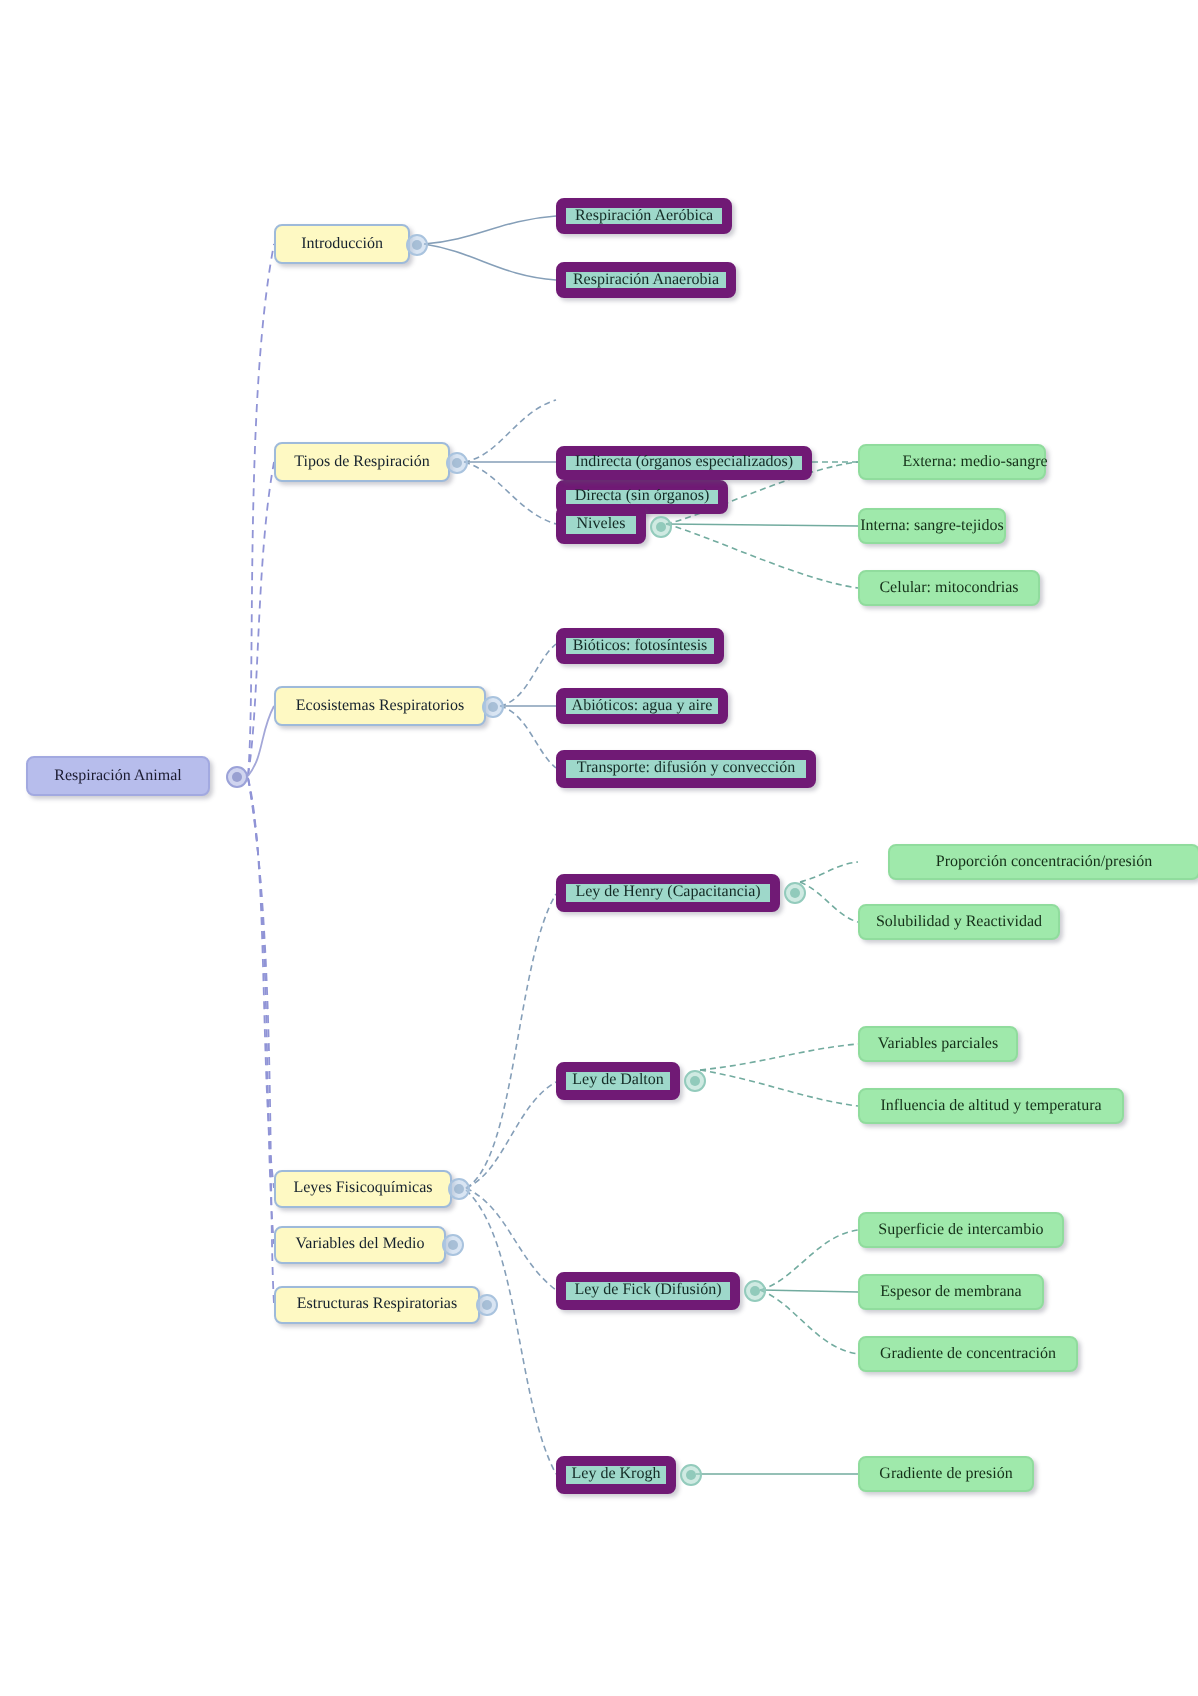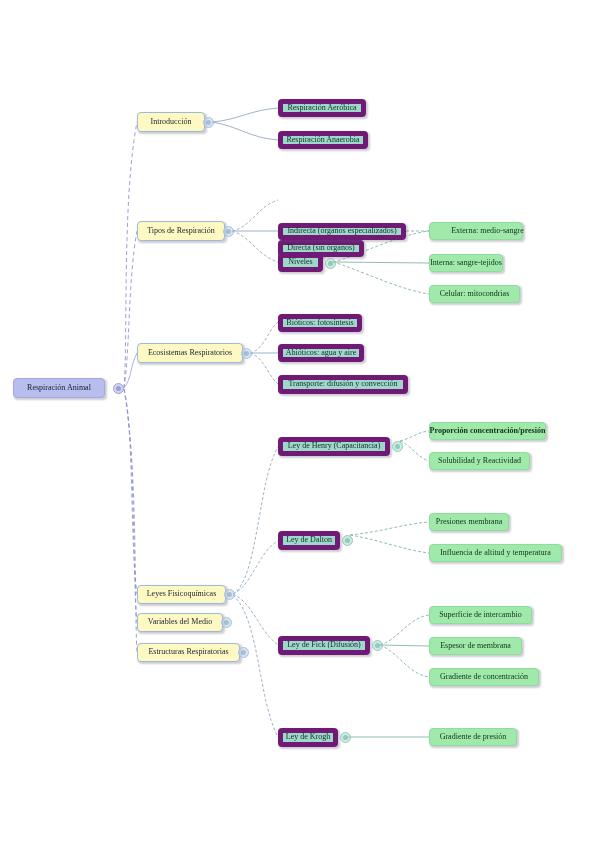--- a/index.html
+++ b/index.html
@@ -159,25 +159,25 @@
   <div class="node node-l1" style="left:137px;top:343px;width:106px;height:20px;">Ecosistemas Respiratorios</div>
   <div class="node node-l2" style="left:278px;top:314px;width:84px;height:18px;">Bióticos: fotosíntesis</div>
   <div class="node node-l2" style="left:278px;top:344px;width:86px;height:18px;">Abióticos: agua y aire</div>
   <div class="node node-l2" style="left:278px;top:375px;width:130px;height:19px;">Transporte: difusión y convección</div>
 
   <div class="node node-l1" style="left:137px;top:585px;width:89px;height:19px;">Leyes Fisicoquímicas</div>
   <div class="node node-l1" style="left:137px;top:613px;width:86px;height:19px;">Variables del Medio</div>
   <div class="node node-l1" style="left:137px;top:643px;width:103px;height:19px;">Estructuras Respiratorias</div>
 
   <div class="node node-l2" style="left:278px;top:437px;width:112px;height:19px;">Ley de Henry (Capacitancia)</div>
-  <div class="node node-l3" style="left:429px;top:422px;width:117px;height:18px;font-weight:bold;">Proporción concentración/presión</div>
+  <div class="node node-l3" style="left:444px;top:422px;width:156px;height:18px;">Proporción concentración/presión</div>
   <div class="node node-l3" style="left:429px;top:452px;width:101px;height:18px;">Solubilidad y Reactividad</div>
 
   <div class="node node-l2" style="left:278px;top:531px;width:62px;height:19px;">Ley de Dalton</div>
-  <div class="node node-l3" style="left:429px;top:513px;width:80px;height:18px;">Presiones membrana</div>
+  <div class="node node-l3" style="left:429px;top:513px;width:80px;height:18px;">Variables parciales</div>
   <div class="node node-l3" style="left:429px;top:544px;width:133px;height:18px;">Influencia de altitud y temperatura</div>
 
   <div class="node node-l2" style="left:278px;top:636px;width:92px;height:19px;">Ley de Fick (Difusión)</div>
   <div class="node node-l3" style="left:429px;top:606px;width:103px;height:18px;">Superficie de intercambio</div>
   <div class="node node-l3" style="left:429px;top:637px;width:93px;height:18px;">Espesor de membrana</div>
   <div class="node node-l3" style="left:429px;top:668px;width:110px;height:18px;">Gradiente de concentración</div>
 
   <div class="node node-l2" style="left:278px;top:728px;width:60px;height:19px;">Ley de Krogh</div>
   <div class="node node-l3" style="left:429px;top:728px;width:88px;height:18px;">Gradiente de presión</div>
 

